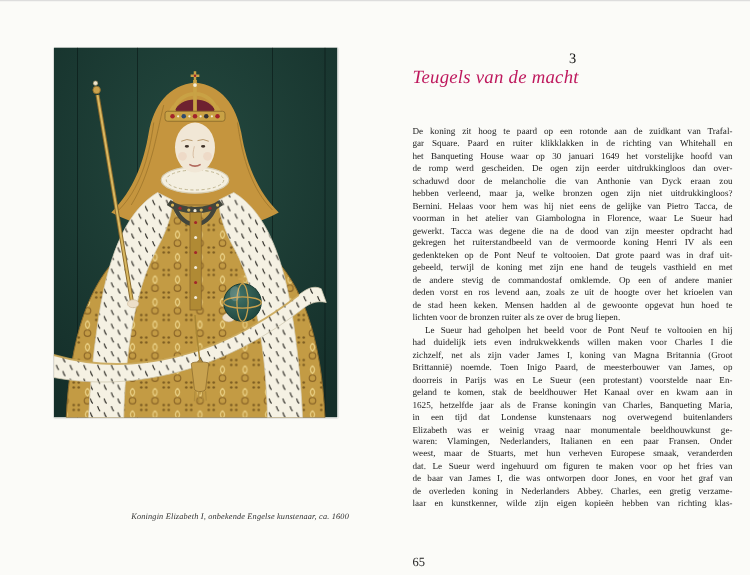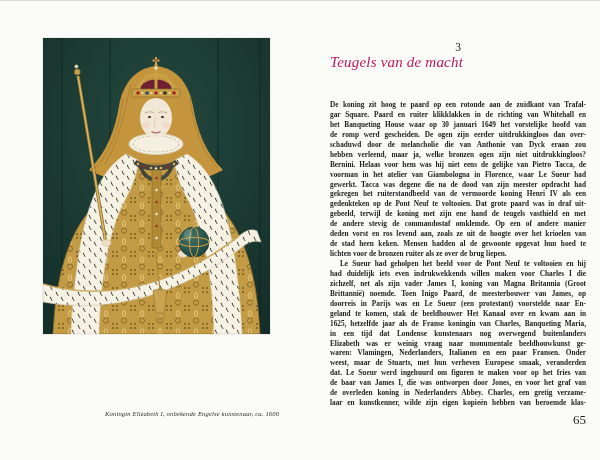--- a/index.html
+++ b/index.html
@@ -28,25 +28,25 @@
   
   .right-page { position: absolute; left: 300px; top: 0; width: 300px; height: 460px; }
   .rblock { position: absolute; left: 30px; width: 256px; }
   .chapnum  { top: 40px; text-align: center; font-size: 11.5px; color: #121212; }
   .chaptitle{ top: 53px; text-align: left; font-style: italic; font-size: 15px; color: #be185d; letter-spacing: 0.2px; }
   .bodytext { top: 99px; color: #1c1c1c; font-size: 7.3px; }
   .para { margin: 0; }
   .tline {
     height: 9.95px; line-height: 9.95px;
     text-align: justify; text-align-last: justify;
-    overflow: hidden; word-spacing: 0.1px; font-weight: bold;
+    overflow: hidden; word-spacing: 0.1px;
   }
   .para-1 .tline:last-child { text-align-last: left; }
   .para-2 .tline:first-child { text-indent: 10px; }
-  .pagenum { top: 411px; text-align: right; font-size: 13px; color: #222; }
+  .pagenum { top: 444px; text-align: left; font-size: 10px; color: #222; }
 </style>
 </head>
 <body>
 
 <div class="stage">
 
   <div class="left-page">
 
     <div class="painting">
       <svg viewBox="0 0 227 296" xmlns="http://www.w3.org/2000/svg">
@@ -222,20 +222,20 @@
           <div class="tline">doorreis in Parijs was en Le Sueur (een protestant) voorstelde naar En-</div>
           <div class="tline">geland te komen, stak de beeldhouwer Het Kanaal over en kwam aan in</div>
           <div class="tline">1625, hetzelfde jaar als de Franse koningin van Charles, Banqueting Maria,</div>
           <div class="tline">in een tijd dat Londense kunstenaars nog overwegend buitenlanders</div>
           <div class="tline">Elizabeth was er weinig vraag naar monumentale beeldhouwkunst ge-</div>
           <div class="tline">waren: Vlamingen, Nederlanders, Italianen en een paar Fransen. Onder</div>
           <div class="tline">weest, maar de Stuarts, met hun verheven Europese smaak, veranderden</div>
           <div class="tline">dat. Le Sueur werd ingehuurd om figuren te maken voor op het fries van</div>
           <div class="tline">de baar van James I, die was ontworpen door Jones, en voor het graf van</div>
           <div class="tline">de overleden koning in Nederlanders Abbey. Charles, een gretig verzame-</div>
-          <div class="tline">laar en kunstkenner, wilde zijn eigen kopieën hebben van beroemde klas-</div>
+          <div class="tline">laar en kunstkenner, wilde zijn eigen kopieën hebben van richting klas-</div>
         </div>
     </div>
 
     <div class="rblock pagenum">65</div>
   </div>
 
 </div>
 
 </body></html>

